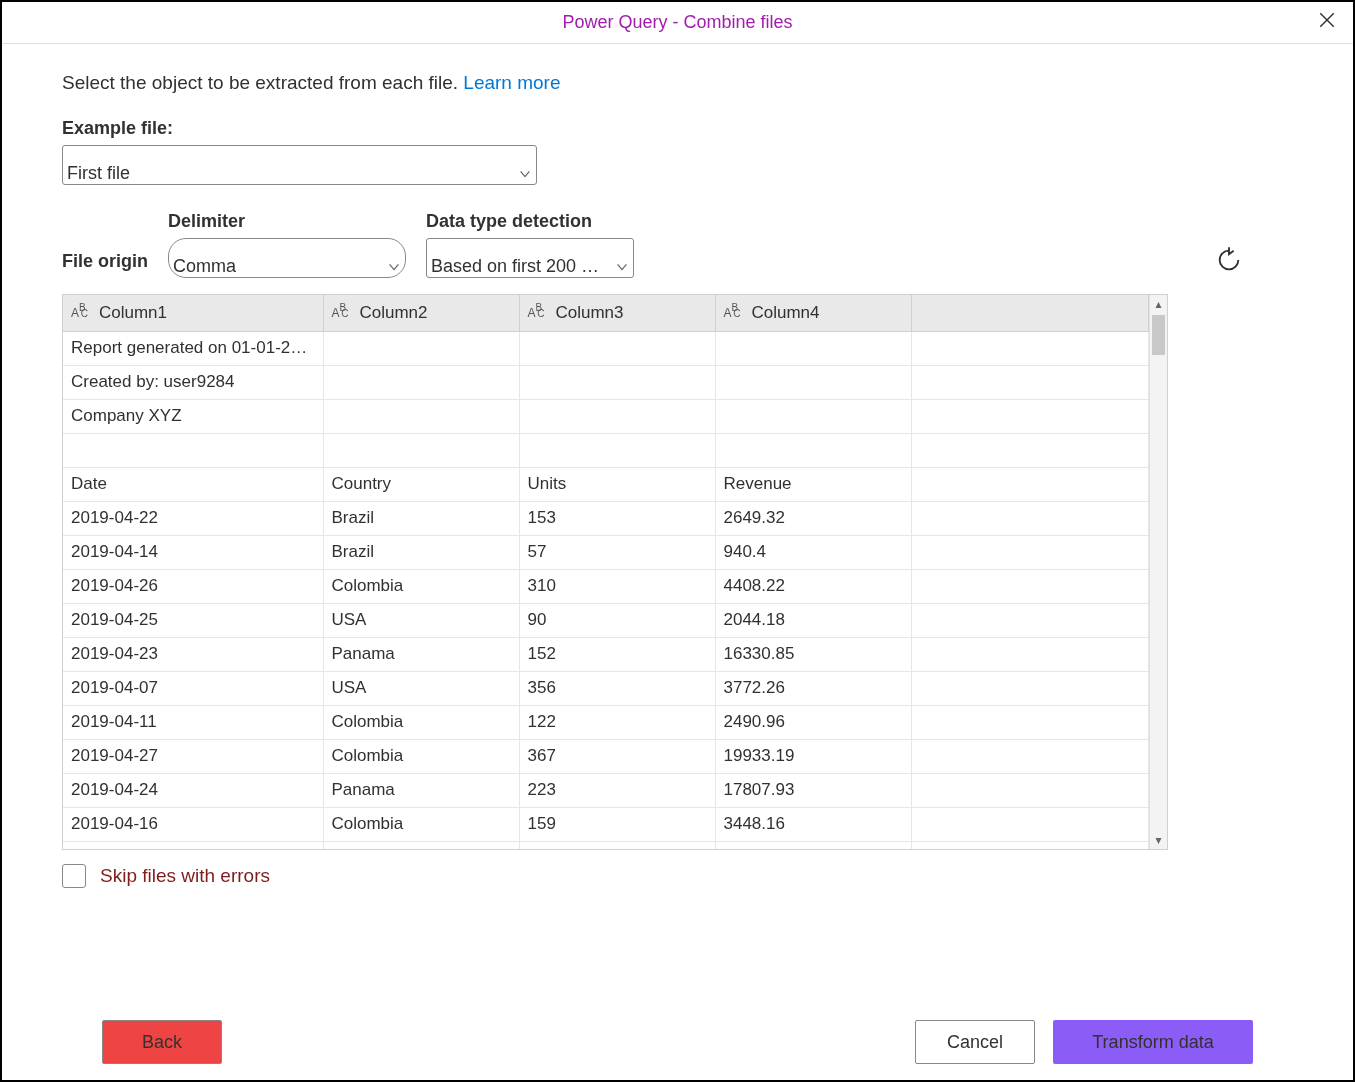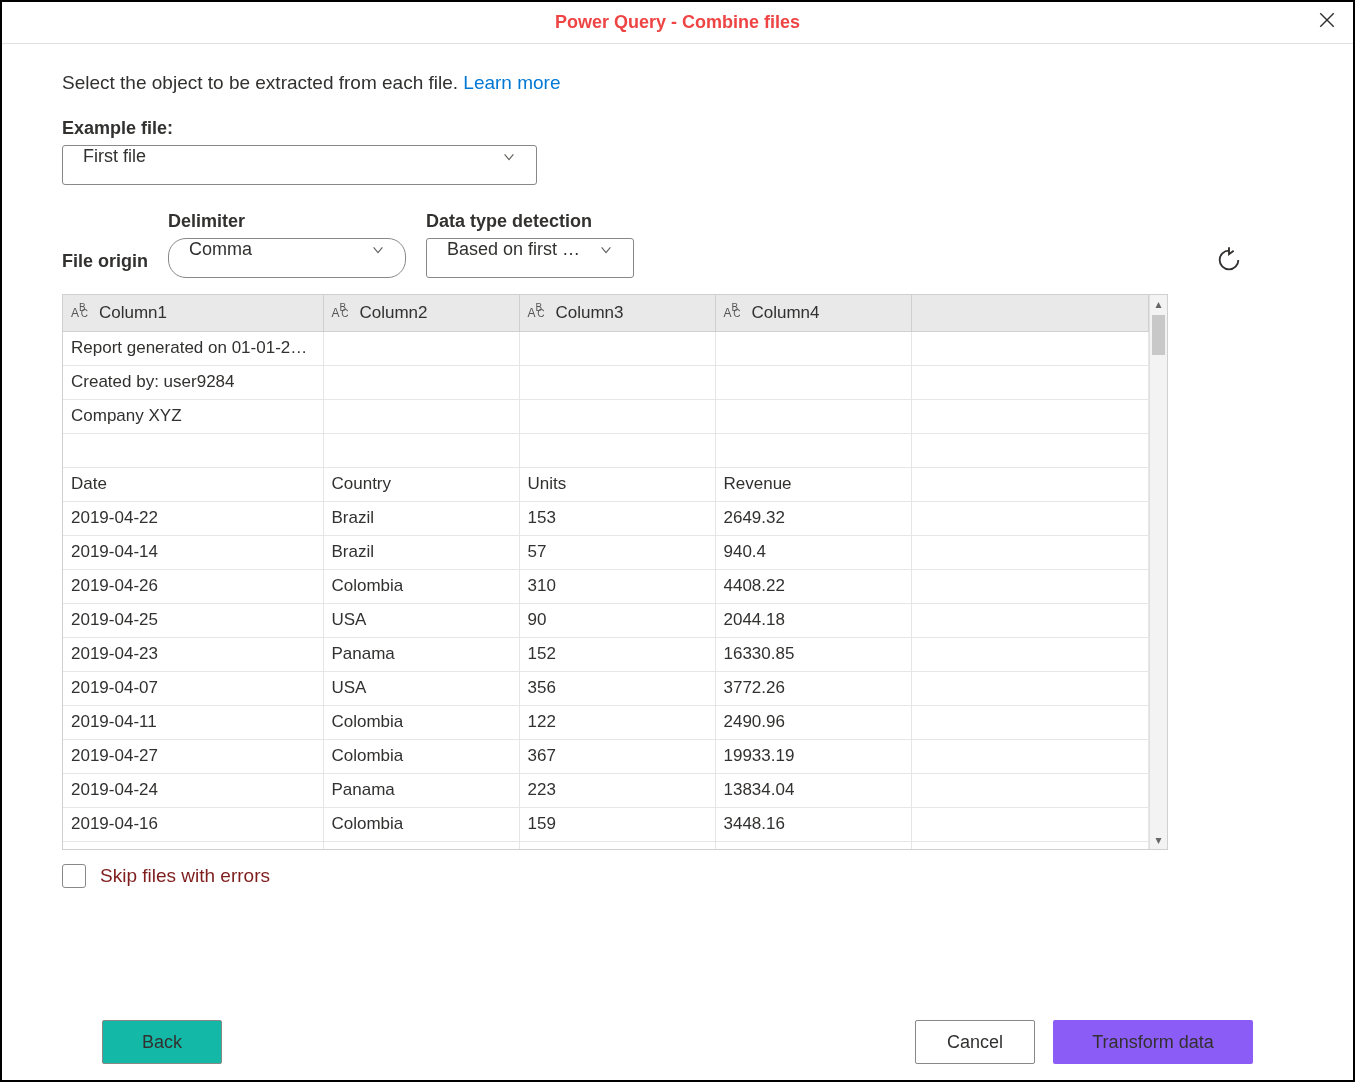--- a/index.html
+++ b/index.html
@@ -21,22 +21,22 @@
     .title-bar {
       position: relative;
       height: 42px;
       border-bottom: 1px solid #e0e0e0;
       display: flex;
       align-items: center;
       justify-content: center;
     }
     .title-bar h1 {
       font-size: 18px;
-      font-weight: 700;
-      color: #ef4444;
+      font-weight: 400;
+      color: #a21caf;
     }
     .close-btn {
       position: absolute;
       right: 10px;
       top: 4px;
       width: 32px;
       height: 32px;
       line-height: 32px;
       font-size: 22px;
       color: #323130;
@@ -74,23 +74,23 @@
       font-size: 18px;
       font-weight: 600;
       color: #323130;
       margin-bottom: 6px;
     }
     .select-box {
       height: 40px;
       border: 1px solid #8a8886;
       border-radius: 3px;
       display: flex;
-      align-items: flex-start;
+      align-items: flex-end;
       justify-content: space-between;
-      padding: 0 20px;
+      padding: 0 4px;
       font-size: 18px;
       color: #323130;
       background: #fff;
       cursor: pointer;
       white-space: nowrap;
       overflow: hidden;
     }
     .select-box span {
       overflow: hidden;
       text-overflow: ellipsis;
@@ -232,21 +232,21 @@
       padding: 0 24px;
       font-size: 18px;
       border-radius: 2px;
       cursor: pointer;
       display: flex;
       align-items: center;
       justify-content: center;
     }
     .btn-back {
       border: 1px solid #8a8886;
-      background: #14b8a6;
+      background: #ef4444;
       color: #323130;
       min-width: 120px;
     }
     .btn-cancel {
       border: 1px solid #8a8886;
       background: #fff;
       color: #323130;
       min-width: 120px;
       margin-left: auto;
     }
@@ -449,21 +449,21 @@
               <td>2019-04-27</td>
               <td>Colombia</td>
               <td>367</td>
               <td>19933.19</td>
               <td></td>
             </tr>
             <tr>
               <td>2019-04-24</td>
               <td>Panama</td>
               <td>223</td>
-              <td>13834.04</td>
+              <td>17807.93</td>
               <td></td>
             </tr>
             <tr>
               <td>2019-04-16</td>
               <td>Colombia</td>
               <td>159</td>
               <td>3448.16</td>
               <td></td>
             </tr>
             <tr>

